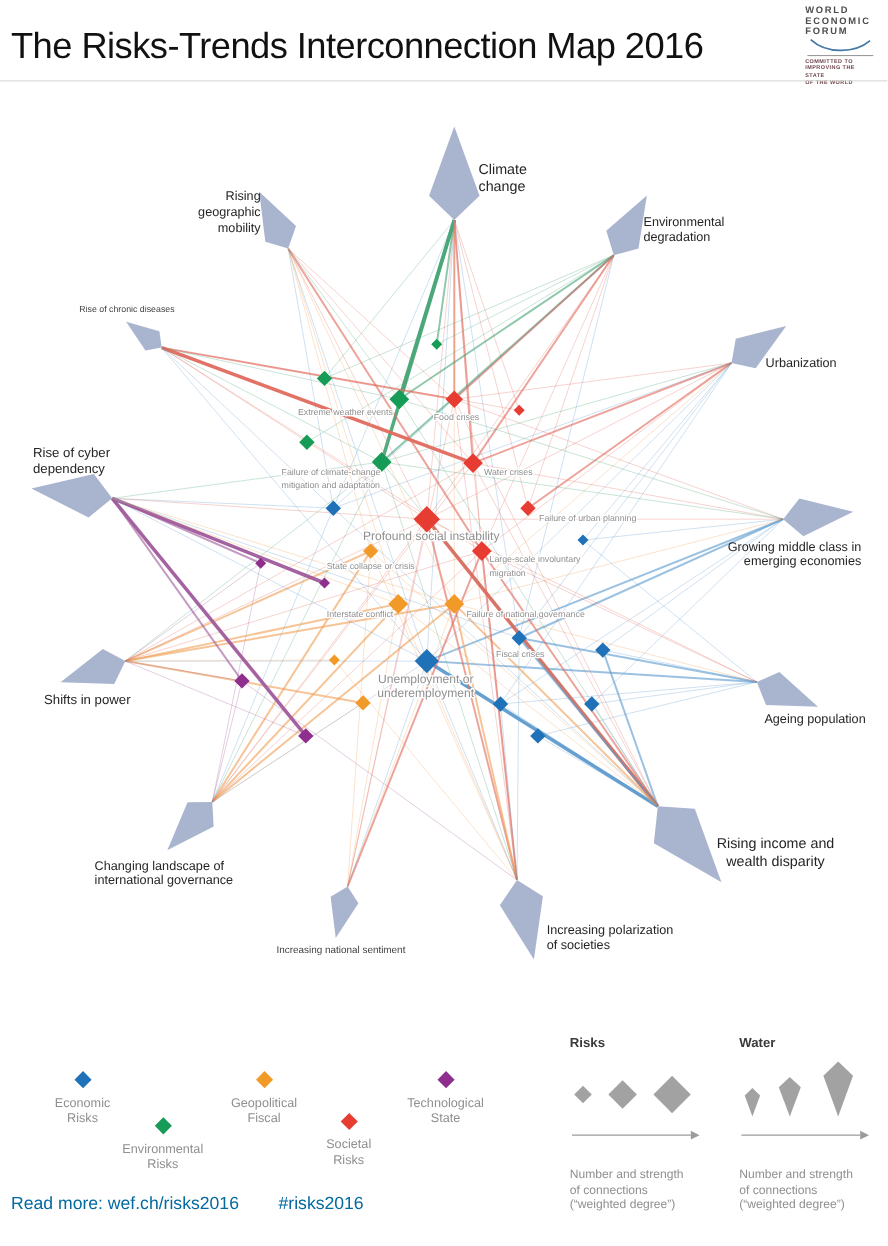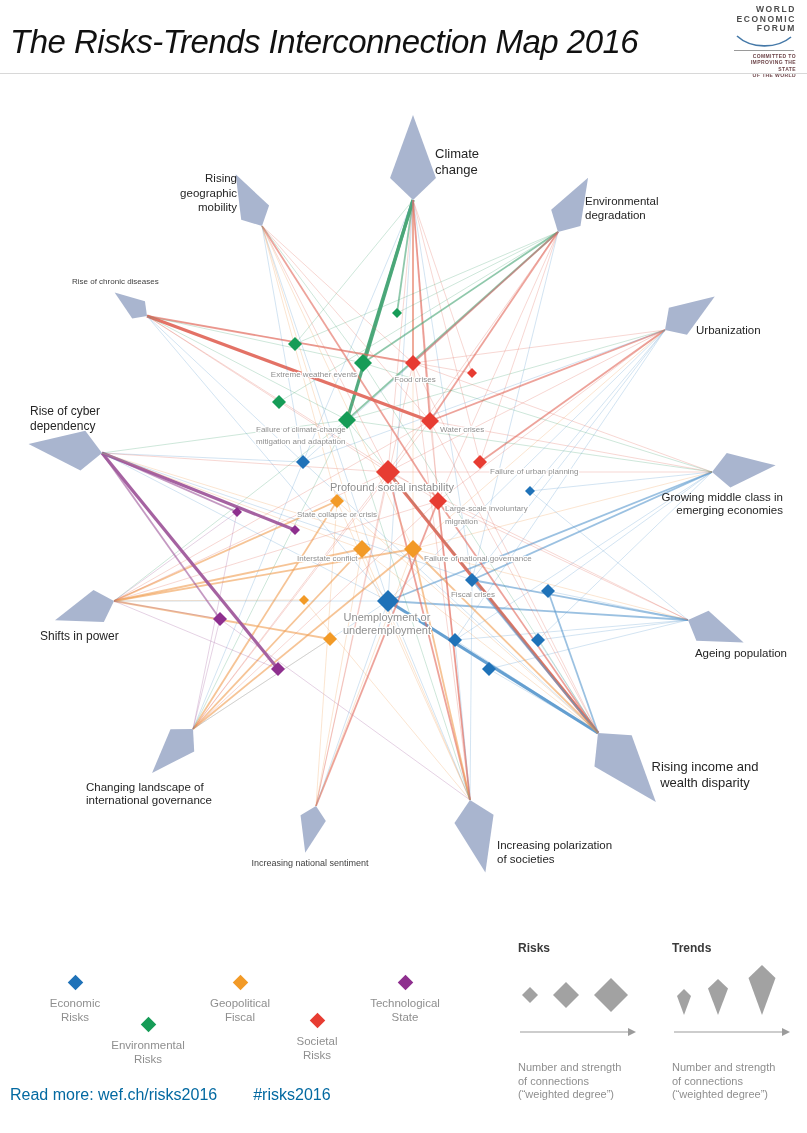--- a/index.html
+++ b/index.html
@@ -1,22 +1,22 @@
 <!DOCTYPE html>
 <html><head>
 <meta charset="utf-8">
 <style>
   html,body{margin:0;padding:0;background:#fff;}
   .page{position:relative;width:807px;height:1133px;background:#fff;overflow:hidden;
         font-family:"Liberation Sans",sans-serif;}
   
   .title{position:absolute;left:10px;top:22px;font-size:33px;line-height:40px;
-         color:#111;letter-spacing:-0.5px;font-weight:500;font-style:italic;}
+         color:#111;letter-spacing:-0.5px;font-weight:500;}
   .header-rule{position:absolute;left:0;top:73px;width:807px;height:1px;background:#d8d8d8;}
-  .logo{position:absolute;right:11px;top:5px;width:64px;text-align:right;}
+  .logo{position:absolute;right:11px;top:5px;width:64px;text-align:left;}
   .logo-name{font-size:8.5px;font-weight:bold;letter-spacing:1.6px;line-height:9.5px;
              color:#4d4d4d;white-space:pre-line;}
   .logo-swoosh{display:block;margin:0 auto;}
   .logo-rule{border:none;border-top:1px solid #9a9a9a;margin:1px 2px 2px 2px;}
   .logo-tagline{font-size:5px;font-weight:bold;letter-spacing:0.4px;line-height:6.5px;
                 color:#6d4549;white-space:pre-line;}
   
   #map-svg{position:absolute;left:0;top:0;}
   #map-svg text{font-family:"Liberation Sans",sans-serif;}
   
@@ -306,21 +306,21 @@
     <svg width="122" height="10" viewBox="0 0 122 10">
       <line x1="2" y1="5" x2="110" y2="5" stroke="#9b9b9b" stroke-width="1.2"></line>
       <polygon points="110,1 118,5 110,9" fill="#9b9b9b"></polygon>
     </svg>
     <div class="size-caption">Number and strength
 of connections
 (“weighted degree”)</div>
   </div>
 
   <div class="size-legend" style="left:672px;top:941px">
-    <div class="size-title">Trends</div>
+    <div class="size-title">Water</div>
     <svg width="122" height="62" viewBox="0 0 122 62">
       <polygon points="12,32 5,39 12,58 19,39" fill="#a2a2a2"></polygon>
       <polygon points="46,22 36,31.5 46,58 56,31.5" fill="#a2a2a2"></polygon>
       <polygon points="90,8 76.5,21 90,58 103.5,21" fill="#a2a2a2"></polygon>
     </svg>
     <svg width="122" height="10" viewBox="0 0 122 10">
       <line x1="2" y1="5" x2="110" y2="5" stroke="#9b9b9b" stroke-width="1.2"></line>
       <polygon points="110,1 118,5 110,9" fill="#9b9b9b"></polygon>
     </svg>
     <div class="size-caption">Number and strength

